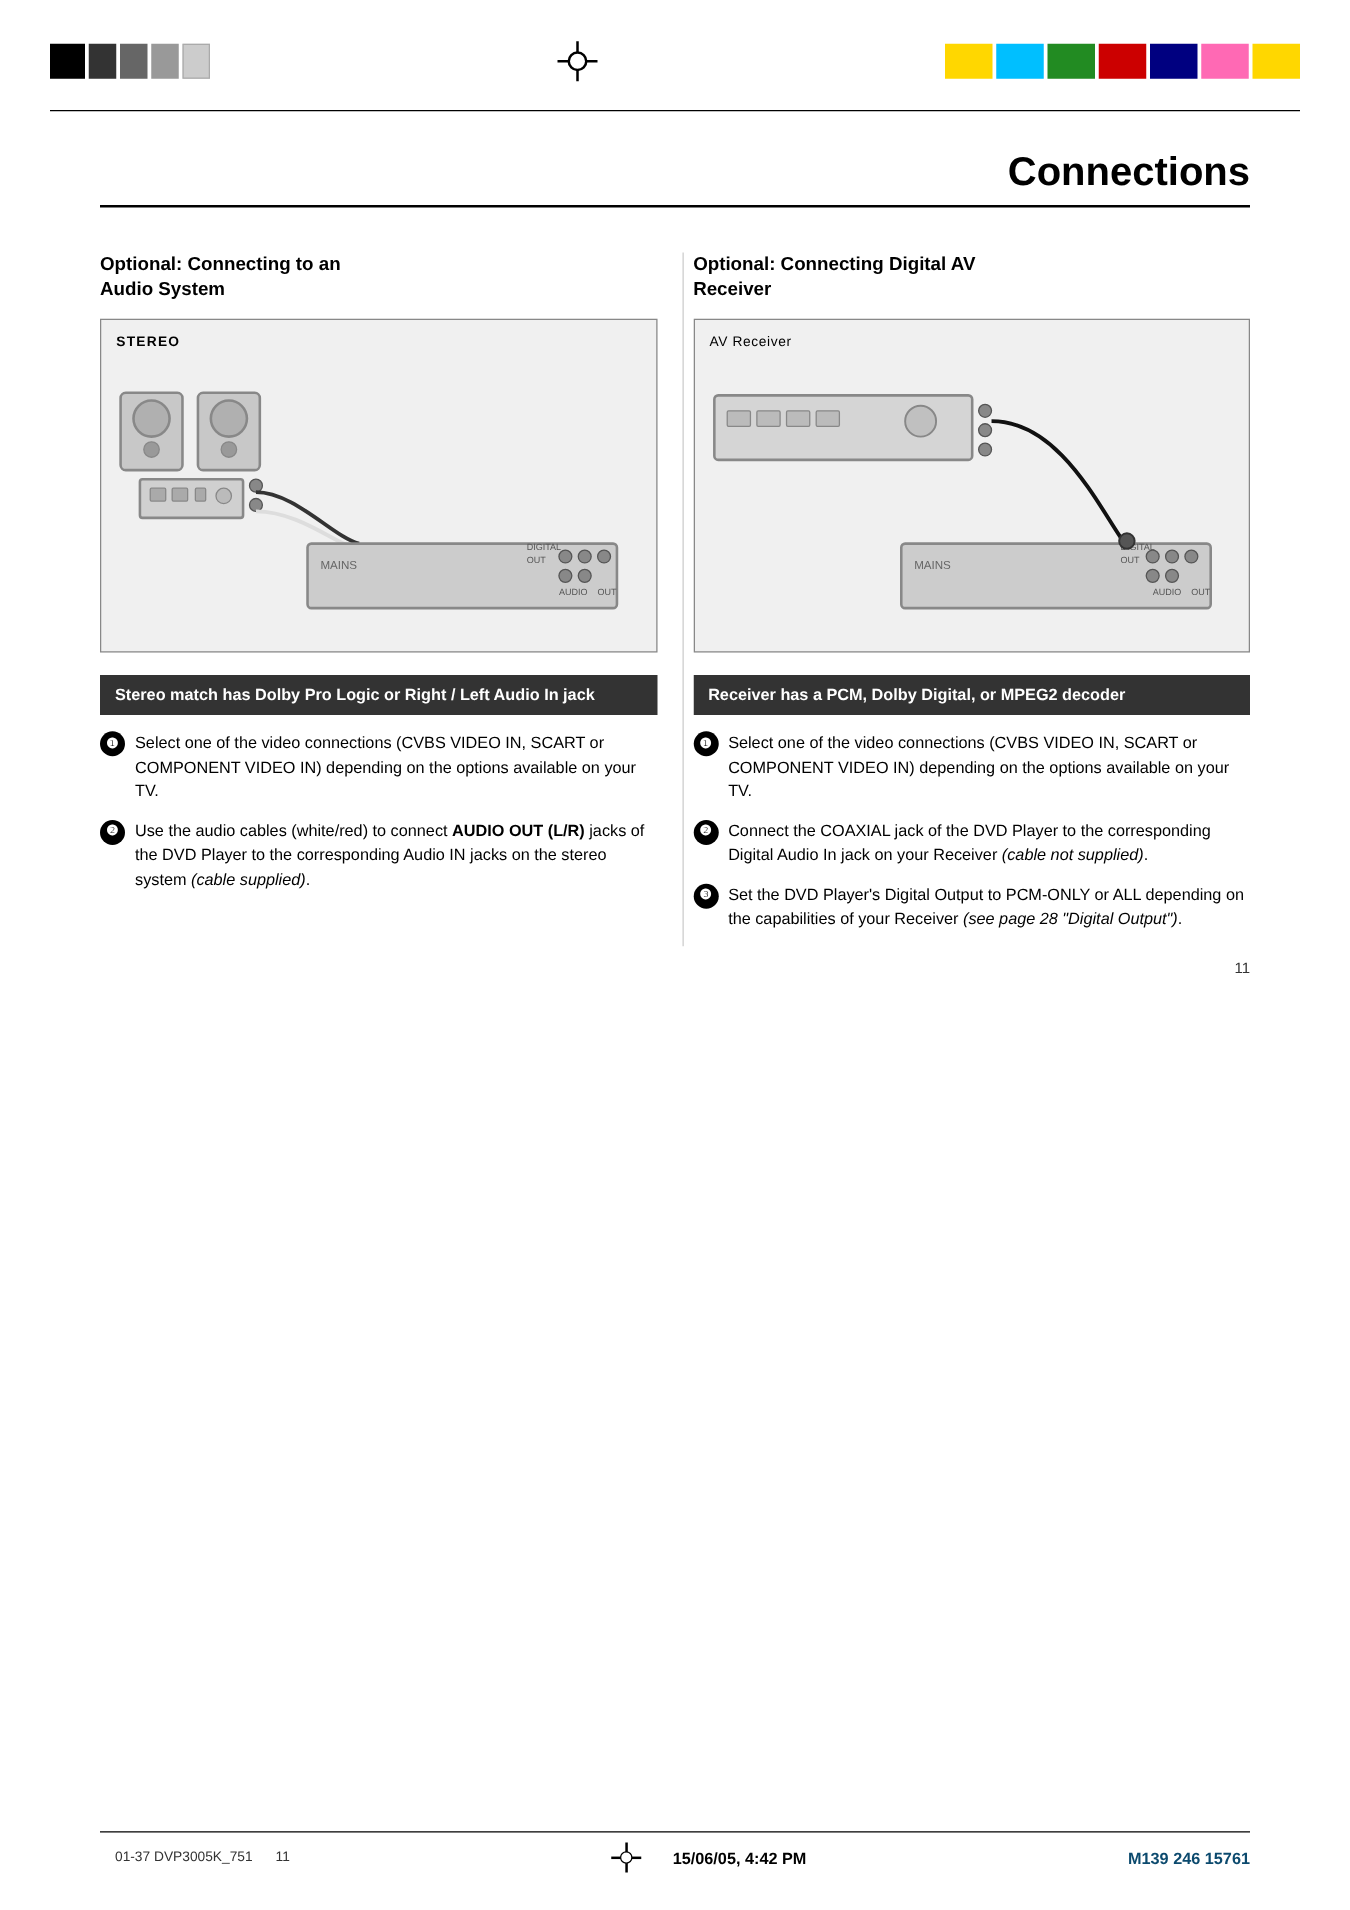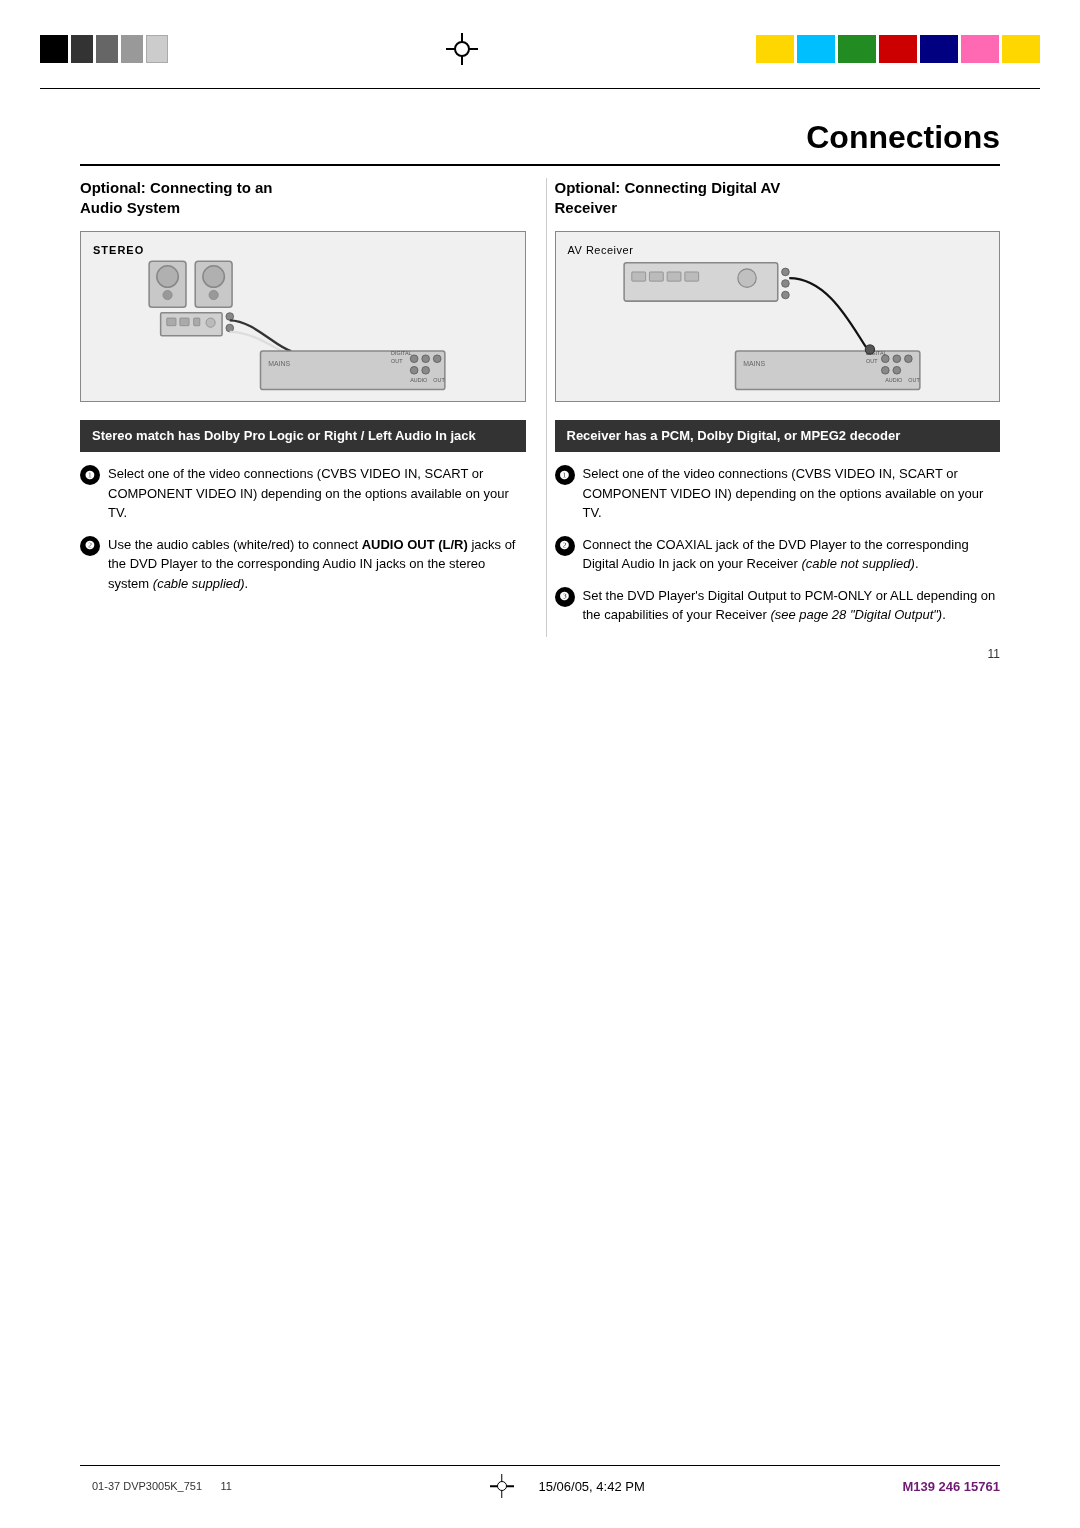--- a/index.html
+++ b/index.html
@@ -127,21 +127,21 @@
     .title-underline {
       border-bottom: 2px solid #000;
       margin: 8px 80px 0 80px;
     }
 
     
     .content-area {
       display: flex;
       gap: 0;
       padding: 0 80px;
-      margin-top: 12px;
+      margin-top: 36px;
     }
 
     
     .left-col {
       flex: 1;
       padding-right: 20px;
     }
     
     .right-col {
       flex: 1;
@@ -154,21 +154,21 @@
       font-weight: bold;
       color: #000;
       margin-bottom: 14px;
       line-height: 1.3;
     }
 
     
     .diagram-box {
       border: 1px solid #888;
       background: #f0f0f0;
-      height: 171px;
+      height: 267px;
       margin-bottom: 18px;
       position: relative;
       overflow: hidden;
     }
 
     
     .stereo-label {
       position: absolute;
       top: 12px;
       left: 12px;
@@ -259,21 +259,21 @@
       border-top: 1px solid #000;
       padding-top: 8px;
     }
     .footer-left {
       font-size: 11px;
       color: #333;
       padding-left: 12px;
     }
     .footer-center {
       font-size: 13px;
-      font-weight: normal;
+      font-weight: bold;
       display: flex;
       align-items: center;
       gap: 25px;
     }
     .footer-crosshair {
       width: 24px;
       height: 24px;
       position: relative;
     }
     .footer-crosshair::before {
@@ -299,21 +299,21 @@
       width: 10px;
       height: 10px;
       border: 1.5px solid #000;
       border-radius: 50%;
       background: #fff;
       z-index: 1;
     }
     .footer-right {
       font-size: 13px;
       font-weight: bold;
-      color: #701a75;
+      color: #0c4a6e;
     }
     .page-num {
       font-size: 12px;
       color: #333;
       text-align: right;
       padding-right: 80px;
       margin-top: 10px;
     }
 
     

